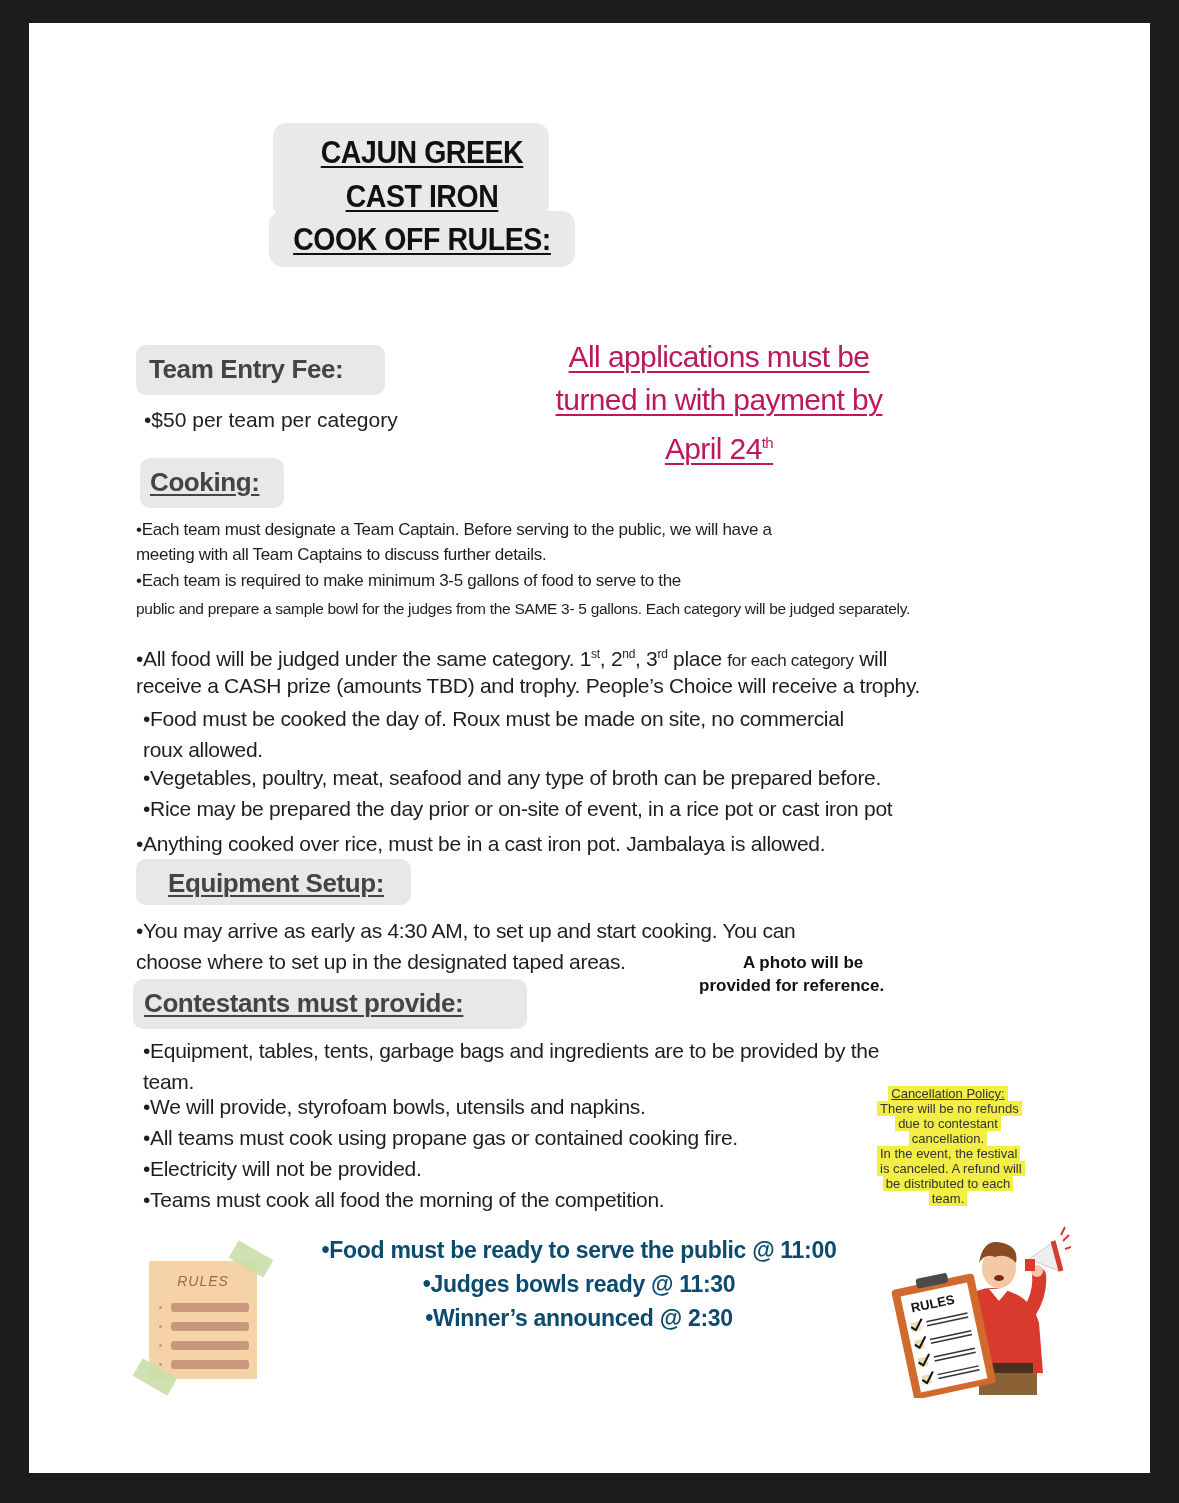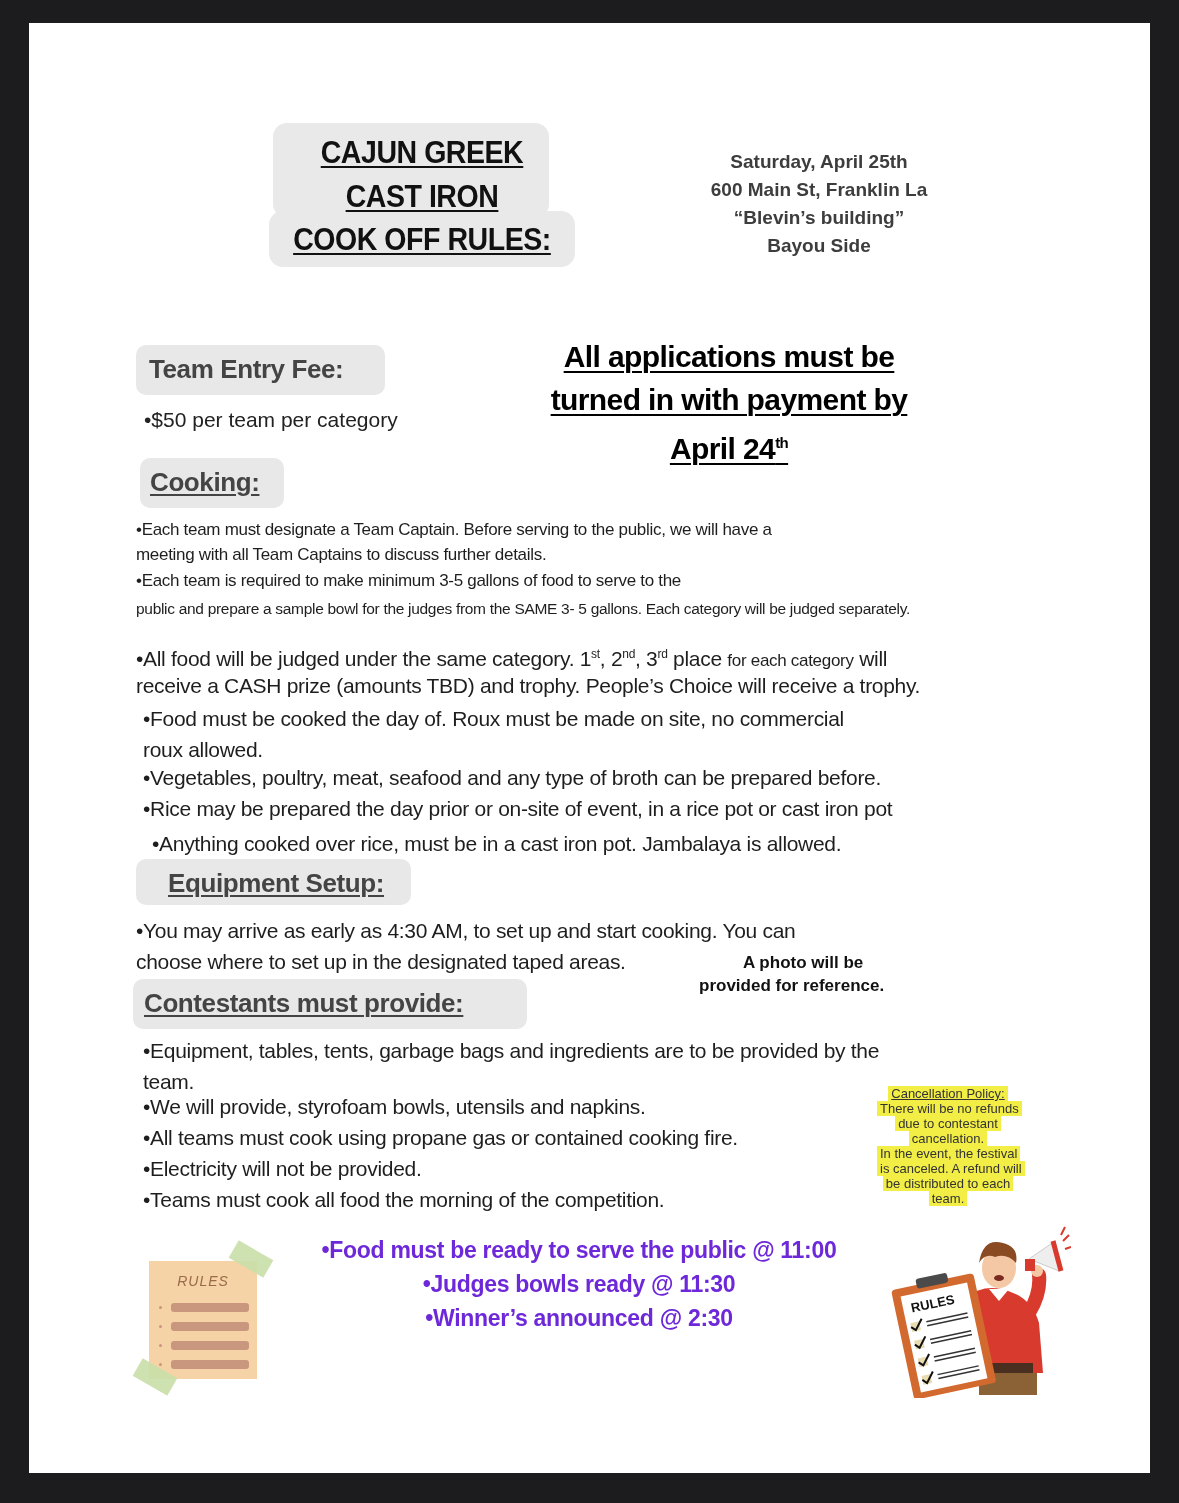--- a/index.html
+++ b/index.html
@@ -70,26 +70,26 @@
 
     .fee-line {
       position: absolute;
       left: 115px; top: 385px;
       font-size: 21px; color: #222;
       white-space: nowrap;
     }
 
     .red-notice {
       position: absolute;
-      left: 480px; top: 312px; width: 440px;
+      left: 470px; top: 312px; width: 440px;
       text-align: center;
-      font-weight: bold;
+      font-weight: normal;
       font-size: 30px;
       line-height: 43px;
-      color: #000000;
+      color: #be185d;
       letter-spacing: -0.6px;
     }
     .red-notice div {
       text-decoration: underline;
       text-decoration-thickness: 2px;
       text-underline-offset: 4px;
       white-space: nowrap;
     }
     .red-notice sup { font-size: 15px; }
 
@@ -123,21 +123,21 @@
     .cancel-box .hd { text-decoration: underline; }
 
     
     .schedule {
       position: absolute;
       left: 230px; top: 1210px; width: 640px;
       text-align: center;
       font-weight: bold;
       font-size: 23px;
       line-height: 34px;
-      color: #6d28d9;
+      color: #0c4a6e;
     }
     .schedule div { white-space: nowrap; letter-spacing: -0.3px; }
 
     
     .rules-note {
       position: absolute;
       left: 120px; top: 1238px; width: 108px; height: 118px;
       background: #f6d3a6;
     }
     .rules-note .tape1 {
@@ -175,26 +175,20 @@
 <div class="page">
 
   <div>
     <div class="title-badge" style="left:244px; top:100px; width:276px; height:95px;"></div>
     <div class="title-badge" style="left:240px; top:188px; width:306px; height:56px;"></div>
     <div class="title-line" style="left:240px; top:112px; width:306px; text-align:center;">CAJUN GREEK</div>
     <div class="title-line" style="left:240px; top:156px; width:306px; text-align:center;">CAST IRON</div>
     <div class="title-line" style="left:240px; top:199px; width:306px; text-align:center;">COOK OFF RULES:</div>
   </div>
 
-  <div class="event-info">
-    <div>Saturday, April 25th</div>
-    <div>600 Main St, Franklin La</div>
-    <div>“Blevin’s building”</div>
-    <div>Bayou Side</div>
-  </div>
 
   <div class="sec-badge" style="left:107px; top:322px; width:249px; height:50px;"></div>
   <div class="sec-title" style="left:120px; top:331px;">Team Entry Fee:</div>
   <div class="fee-line">•$50 per team per category</div>
 
   <div class="red-notice">
     <div>All applications must be</div>
     <div>turned in with payment by</div>
     <div><span>April 24</span><sup>th</sup></div>
   </div>
@@ -209,21 +203,21 @@
 
   <div class="body-text md" style="left:107px; top:624px;">
     <span>•All food will be judged under the same category. 1</span><sup>st</sup><span>, 2</span><sup>nd</sup><span>, 3</span><sup>rd</sup><span> place </span><span style="font-size:17px;">for each category</span><span> will</span>
   </div>
   <div class="body-text md" style="left:107px; top:651px;">receive a CASH prize (amounts TBD) and trophy. People’s Choice will receive a trophy.</div>
 
   <div class="body-text md" style="left:114px; top:684px;">•Food must be cooked the day of. Roux must be made on site, no commercial</div>
   <div class="body-text md" style="left:114px; top:715px;">roux allowed.</div>
   <div class="body-text md" style="left:114px; top:743px;">•Vegetables, poultry, meat, seafood and any type of broth can be prepared before.</div>
   <div class="body-text md" style="left:114px; top:774px;text-align:right;">•Rice may be prepared the day prior or on-site of event, in a rice pot or cast iron pot</div>
-  <div class="body-text md" style="left:123px; top:809px;">•Anything cooked over rice, must be in a cast iron pot. Jambalaya is allowed.</div>
+  <div class="body-text md" style="left:107px; top:809px;">•Anything cooked over rice, must be in a cast iron pot. Jambalaya is allowed.</div>
 
   <div class="sec-badge" style="left:107px; top:836px; width:275px; height:46px;"></div>
   <div class="sec-title u" style="left:108px; top:845px;margin-left:31px;">Equipment Setup:</div>
 
   <div class="body-text md" style="left:107px; top:896px;">•You may arrive as early as 4:30 AM, to set up and start cooking. You can</div>
   <div class="body-text md" style="left:107px; top:927px;">choose where to set up in the designated taped areas.</div>
   <div class="bold-note" style="left:714px; top:930px;">A photo will be</div>
   <div class="bold-note" style="left:670px; top:953px;">provided for reference.</div>
 
   <div class="sec-badge" style="left:104px; top:956px; width:394px; height:50px;"></div>

